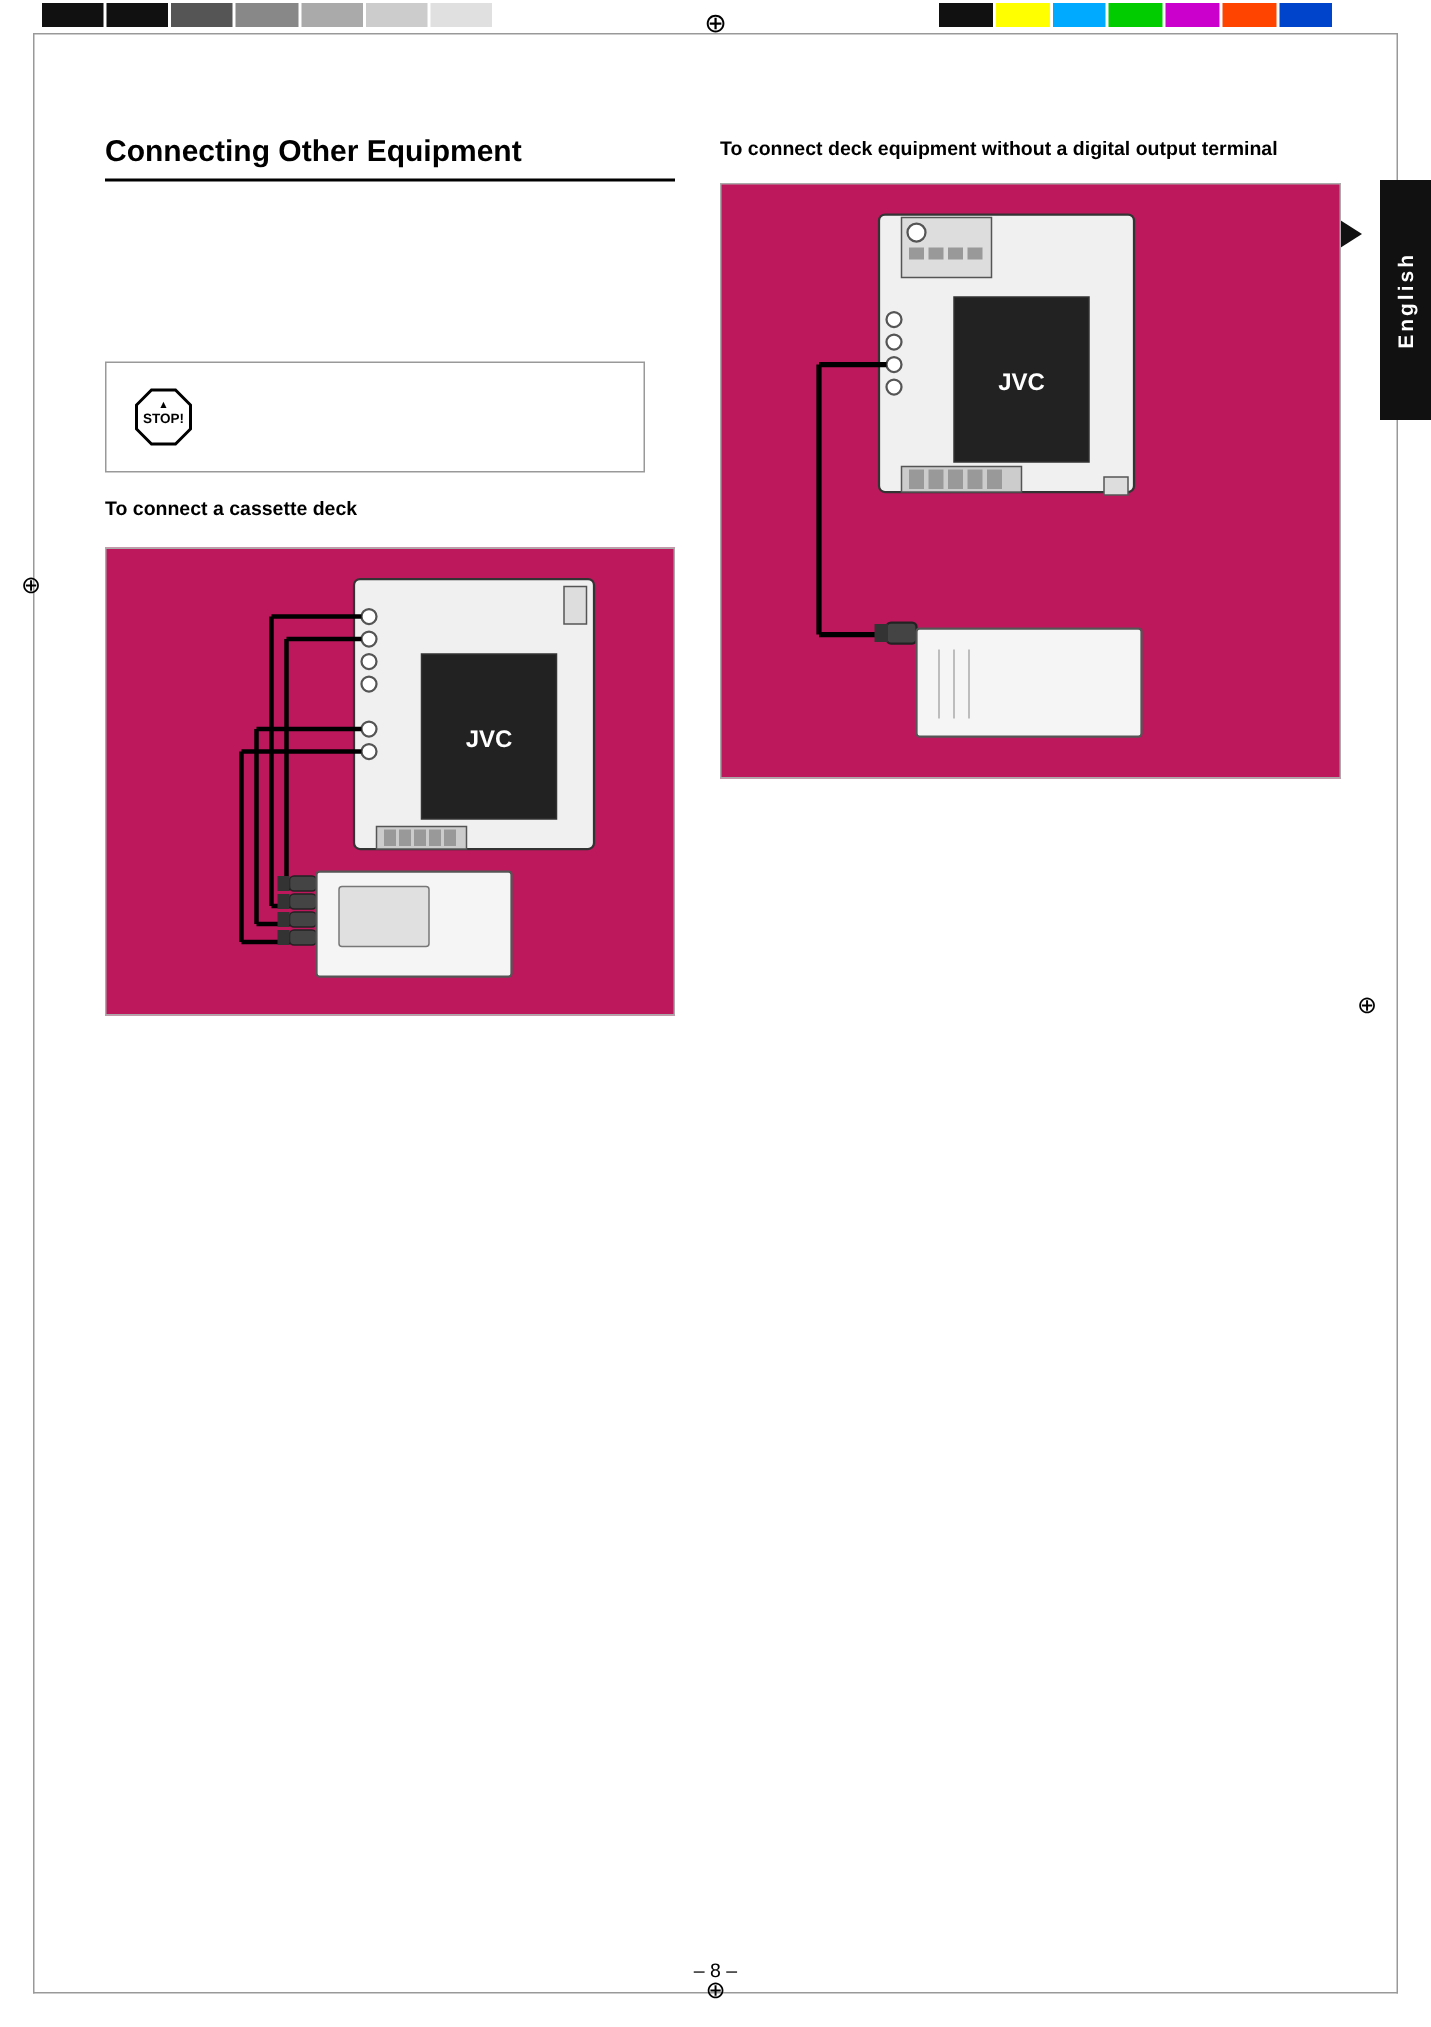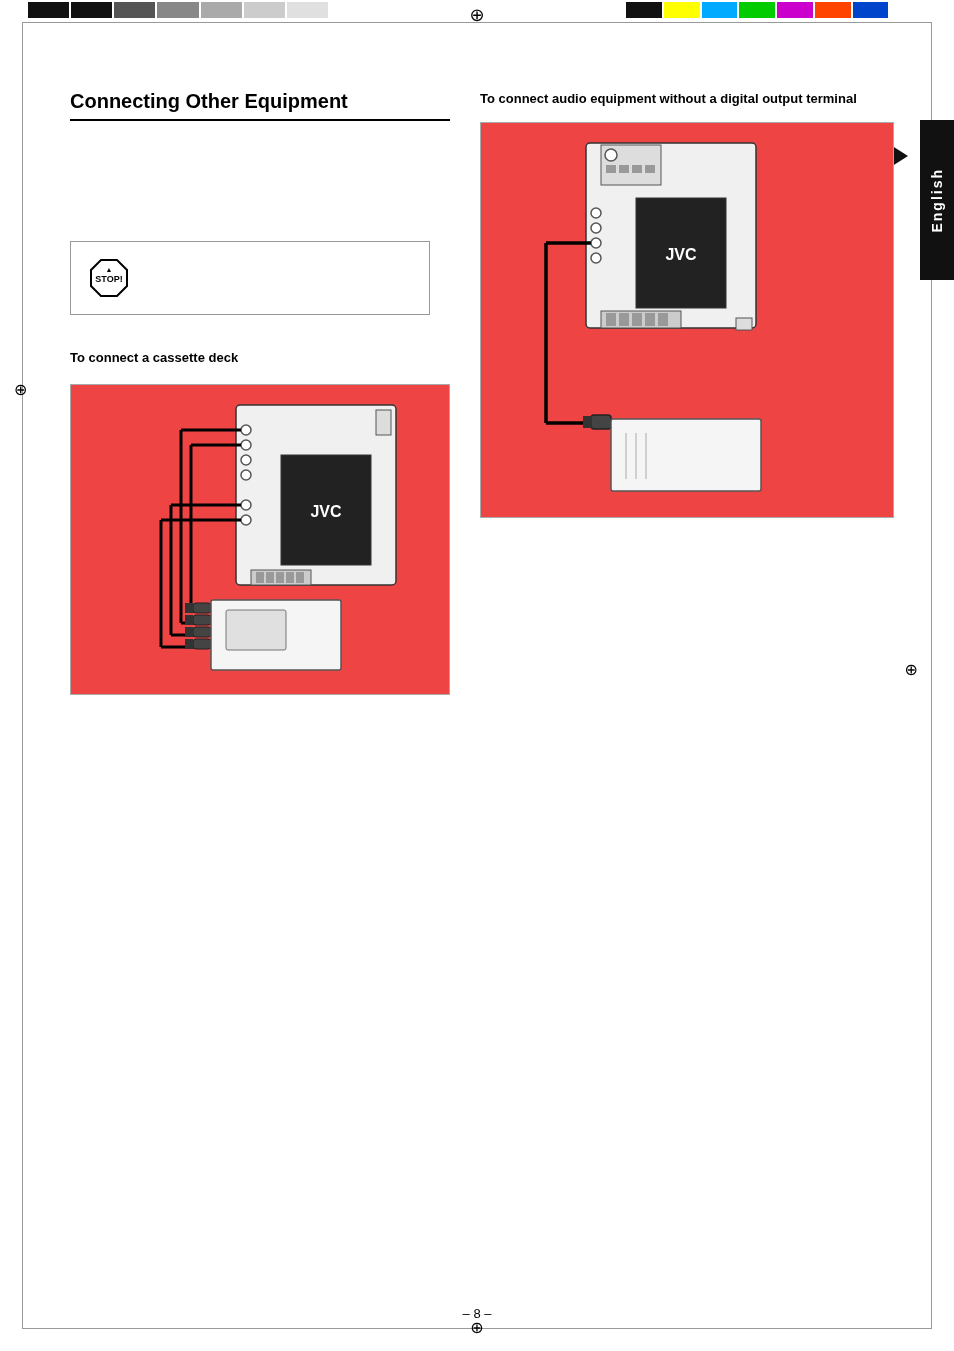--- a/index.html
+++ b/index.html
@@ -109,39 +109,39 @@
     }
     .col-right {
       flex: 1;
     }
 
     
     .stop-box {
       border: 1.5px solid #999;
       padding: 14px 16px;
       margin-top: 120px;
-      margin-bottom: 35px;
+      margin-bottom: 16px;
       display: flex;
       align-items: flex-end;
       gap: 10px;
       width: 360px;
     }
 
     
     .subheading {
       font-size: 13px;
       font-weight: bold;
       margin-bottom: 19px;
     }
 
     
     .diagram-box {
       border: 1.5px solid #aaa;
       padding: 10px;
-      background: #ef4444;
+      background: #be185d;
     }
 
     
     .page-number {
       position: absolute;
       bottom: 30px;
       left: 50%;
       transform: translateX(-50%);
       font-size: 13px;
     }
@@ -278,21 +278,21 @@
 
           <rect x="130" y="205" width="130" height="70" rx="2" fill="#f5f5f5" stroke="#555" stroke-width="1.5"></rect>
 
           <rect x="145" y="215" width="60" height="40" rx="2" fill="#e0e0e0" stroke="#777" stroke-width="1"></rect>
         </svg>
       </div>
     </div>
 
     <div class="col-right">
 
-      <div class="col-right-heading">To connect audio equipment without a digital output terminal</div>
+      <div class="col-right-heading">To connect deck equipment without a digital output terminal</div>
 
       <div class="diagram-box">
         <svg width="295" height="370" viewBox="0 0 295 370">
 
           <rect x="95" y="10" width="170" height="185" rx="4" fill="#f0f0f0" stroke="#333" stroke-width="1.5"></rect>
 
           <rect x="145" y="65" width="90" height="110" fill="#222" stroke="#333" stroke-width="1"></rect>
           <text x="190" y="127" text-anchor="middle" fill="#fff" font-size="16" font-weight="bold" font-family="Arial">JVC</text>
 
           <rect x="110" y="12" width="60" height="40" fill="#ddd" stroke="#555" stroke-width="1"></rect>

